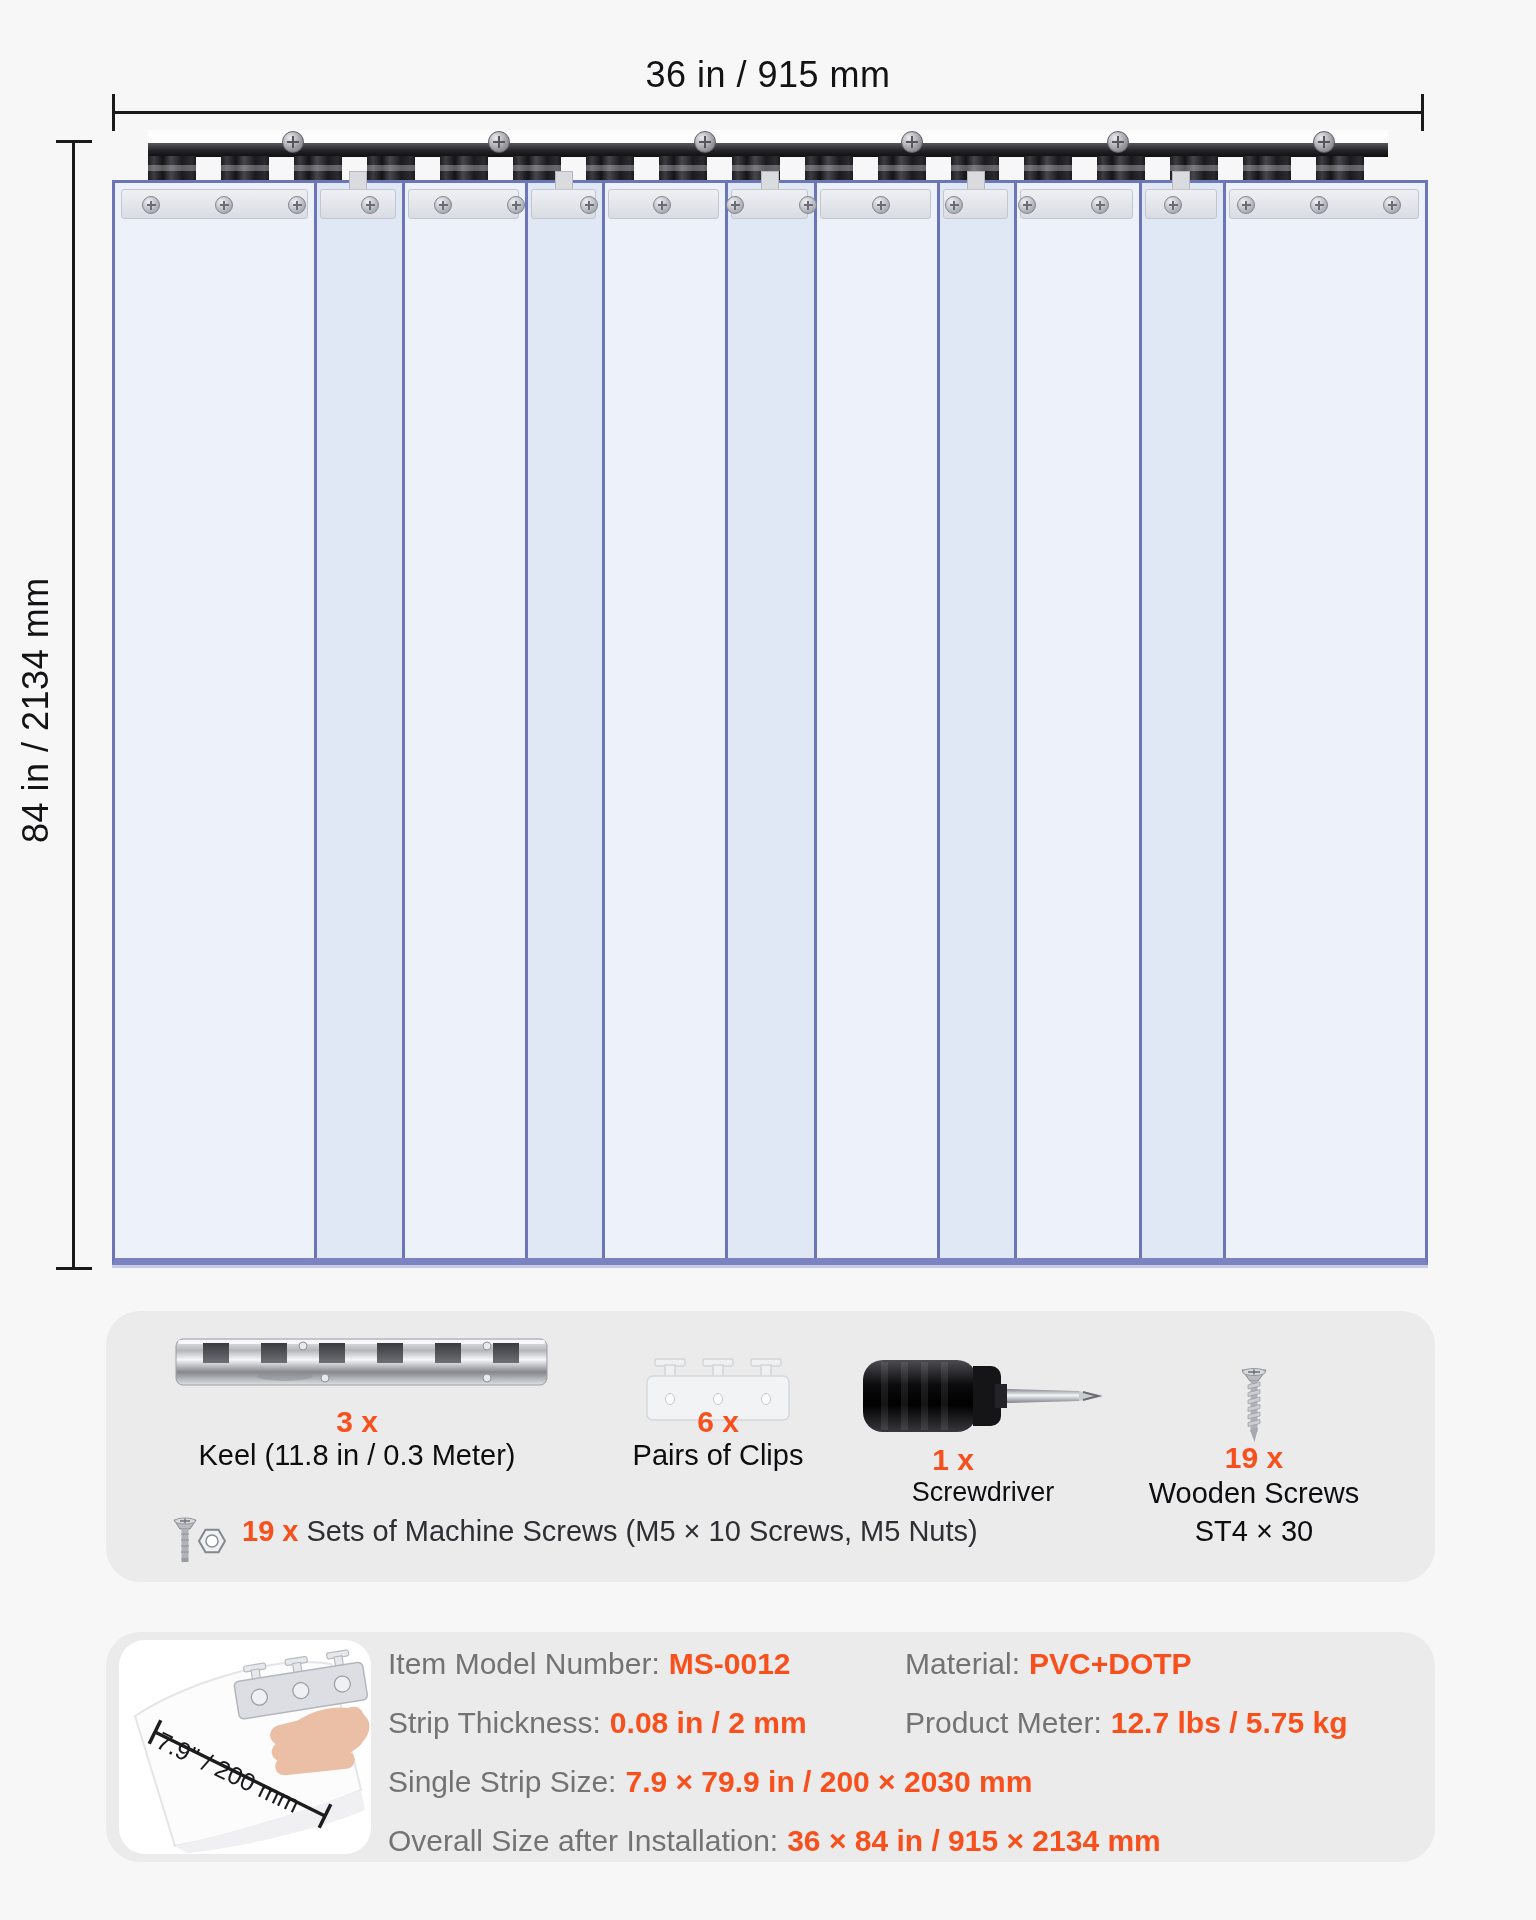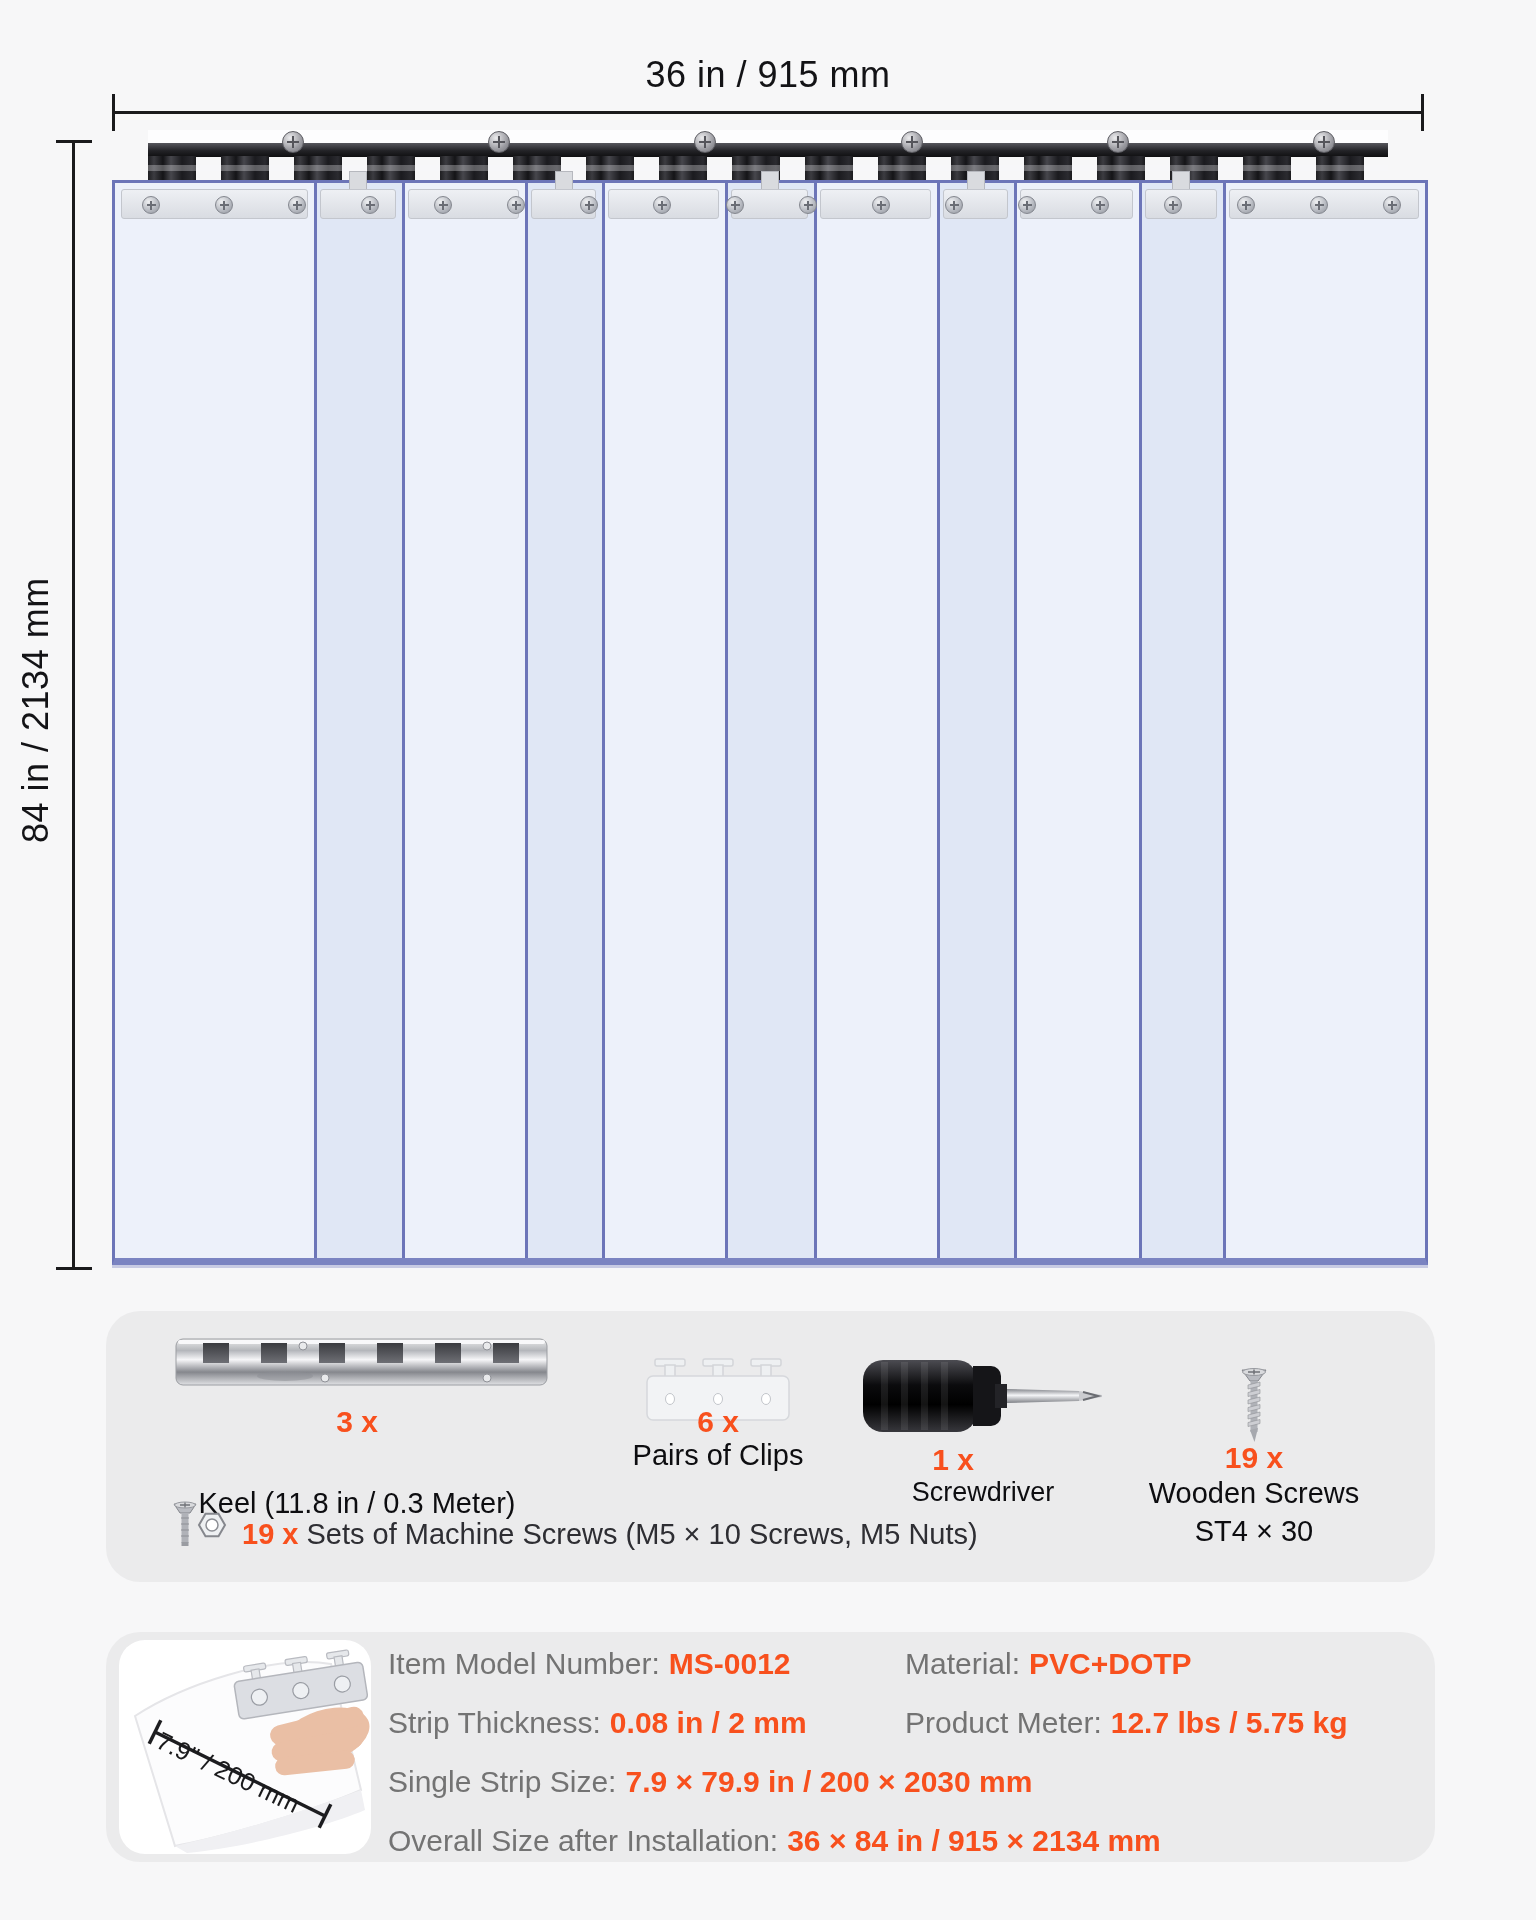--- a/index.html
+++ b/index.html
@@ -44,21 +44,21 @@
 
   
   .panel{position:absolute;background:#ebebec;border-radius:34px;}
   .panel-items{left:106px;top:1311px;width:1329px;height:271px;}
   .panel-specs{left:106px;top:1632px;width:1329px;height:230px;}
 
   .abs{position:absolute;}
   .qty{font-weight:bold;font-size:30px;color:#f8501d;text-align:center;}
   .itemlabel{font-size:29px;color:#0d0d10;text-align:center;}
   .itemlabel.big{font-size:27px;}
-  .mrow{position:absolute;left:66px;top:188px;display:flex;align-items:flex-end;}
+  .mrow{position:absolute;left:66px;top:204px;display:flex;align-items:flex-start;}
   .mrow .txt{font-size:29px;color:#2e2e33;margin-left:10px;}
   .mrow .txt b{color:#f8501d;margin-right:8px;}
 
   
   .spec-img{position:absolute;left:13px;top:8px;width:252px;height:214px;border-radius:26px;background:#ffffff;overflow:hidden;}
   .strip-dim-label{position:absolute;left:2px;top:118px;width:214px;text-align:center;
     transform:rotate(25.5deg);font-size:25px;color:#1a1a1c;}
   .spec-text{position:absolute;left:282px;top:2px;right:10px;}
   .srow{display:flex;height:59px;align-items:center;font-size:30px;white-space:nowrap;}
   .srow .cell.w{flex:0 0 517px;}
@@ -166,21 +166,21 @@
       <rect x="202" y="5" width="26" height="20" fill="url(#slot)"></rect>
       <rect x="260" y="5" width="26" height="20" fill="url(#slot)"></rect>
       <rect x="318" y="5" width="26" height="20" fill="url(#slot)"></rect>
       <circle cx="128" cy="8" r="4" fill="#e9eaec" stroke="#8f9197"></circle>
       <circle cx="312" cy="8" r="4" fill="#e9eaec" stroke="#8f9197"></circle>
       <ellipse cx="110" cy="38" rx="28" ry="5" fill="#8b8d93" opacity=".5"></ellipse>
       <circle cx="150" cy="40" r="4" fill="#e9eaec" stroke="#8f9197"></circle>
       <circle cx="312" cy="40" r="4" fill="#e9eaec" stroke="#8f9197"></circle>
     </svg>
     <div class="abs qty" style="left:151px;top:94px;width:200px;">3 x</div>
-    <div class="abs itemlabel" style="left:60px;top:128px;width:382px;margin-top:48px;">Keel (11.8 in / 0.3 Meter)</div>
+    <div class="abs itemlabel" style="left:60px;top:128px;width:382px;">Keel (11.8 in / 0.3 Meter)</div>
 
     <svg class="abs" style="left:540px;top:43px;" width="144" height="67" viewBox="0 0 144 67">
       <g fill="#eef0f2" stroke="#d3d5d9" stroke-width="1.5">
         <rect x="9" y="5" width="30" height="7" rx="2"></rect>
           <rect x="19" y="11" width="10" height="13"></rect>
         <rect x="57" y="5" width="30" height="7" rx="2"></rect>
           <rect x="67" y="11" width="10" height="13"></rect>
         <rect x="105" y="5" width="30" height="7" rx="2"></rect>
           <rect x="115" y="11" width="10" height="13"></rect>
       </g>

